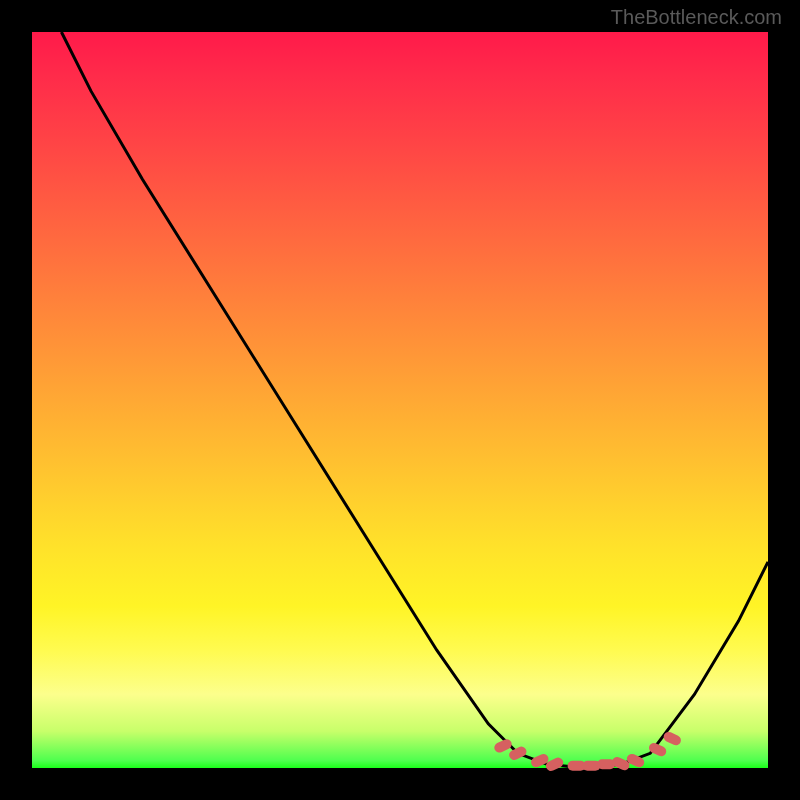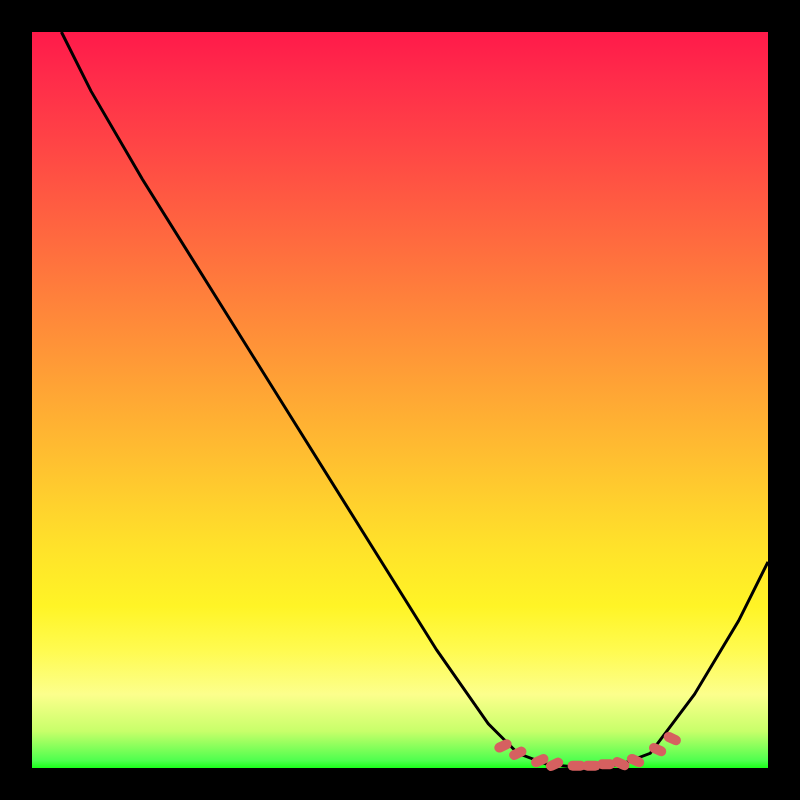--- a/index.html
+++ b/index.html
@@ -57,20 +57,21 @@
     top: 0;
     width: 736px;
     height: 736px;
     overflow: visible;
   }
 </style>
 </head>
 <body>
 
 <div class="container">
+  <div class="watermark">TheBottleneck.com</div>
   <div class="plot-area">
     <svg class="curve" viewBox="0 0 736 736">
       <g id="curve-path">
           <path d="M29.4 0.0 L58.9 58.9 L110.4 147.2 L184.0 265.0 L257.6 382.7 L331.2 500.5 L404.8 618.2 L456.3 691.8 L485.8 721.3 L515.2 732.3 L552.0 736.0 L588.8 732.3 L618.2 721.3 L662.4 662.4 L706.6 588.8 L736.0 529.9" stroke="#000000" stroke-width="3" fill="none"></path>
         </g>
       <g id="markers">
           <rect x="462.0" y="708.9" width="18" height="10" rx="5" ry="5" fill="#d66060" transform="rotate(-25 471.04 713.92)"></rect>
           <rect x="476.8" y="716.3" width="18" height="10" rx="5" ry="5" fill="#d66060" transform="rotate(-25 485.76000000000005 721.28)"></rect>
           <rect x="498.8" y="723.6" width="18" height="10" rx="5" ry="5" fill="#d66060" transform="rotate(-25 507.84 728.64)"></rect>
           <rect x="513.6" y="727.3" width="18" height="10" rx="5" ry="5" fill="#d66060" transform="rotate(-25 522.56 732.32)"></rect>

